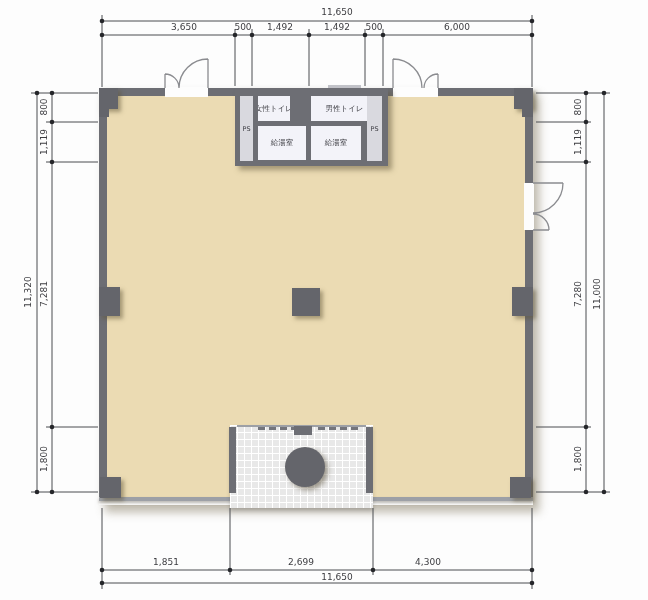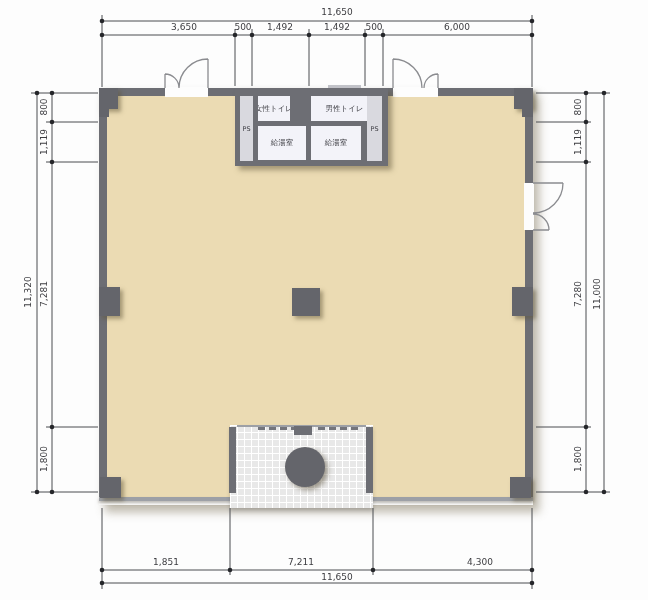--- a/index.html
+++ b/index.html
@@ -145,22 +145,22 @@
 
   <div class="dim-label" style="left:337px;top:12px;">11,650</div>
   <div class="dim-label" style="left:184px;top:27px;">3,650</div>
   <div class="dim-label" style="left:243px;top:27px;">500</div>
   <div class="dim-label" style="left:280px;top:27px;">1,492</div>
   <div class="dim-label" style="left:337px;top:27px;">1,492</div>
   <div class="dim-label" style="left:374px;top:27px;">500</div>
   <div class="dim-label" style="left:457px;top:27px;">6,000</div>
 
   <div class="dim-label" style="left:166px;top:562px;">1,851</div>
-  <div class="dim-label" style="left:301px;top:562px;">7,211</div>
-  <div class="dim-label" style="left:480px;top:562px;">4,300</div>
+  <div class="dim-label" style="left:301px;top:562px;">2,699</div>
+  <div class="dim-label" style="left:428px;top:562px;">4,300</div>
   <div class="dim-label" style="left:337px;top:577px;">11,650</div>
 
   <div class="dim-label rot" style="left:28px;top:292px;">11,320</div>
   <div class="dim-label rot" style="left:44px;top:107px;">800</div>
   <div class="dim-label rot" style="left:44px;top:142px;">1,119</div>
   <div class="dim-label rot" style="left:44px;top:294px;">7,281</div>
   <div class="dim-label rot" style="left:44px;top:459px;">1,800</div>
 
   <div class="dim-label rot" style="left:578px;top:107px;">800</div>
   <div class="dim-label rot" style="left:578px;top:142px;">1,119</div>

